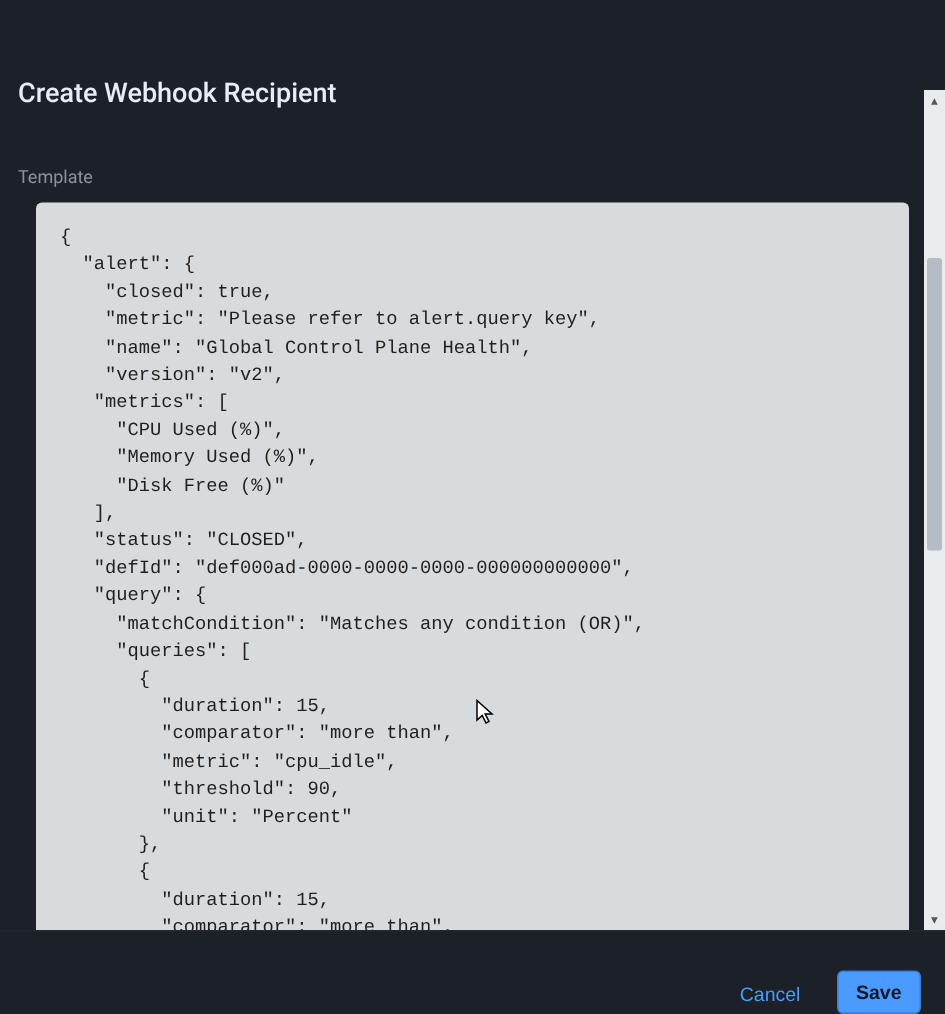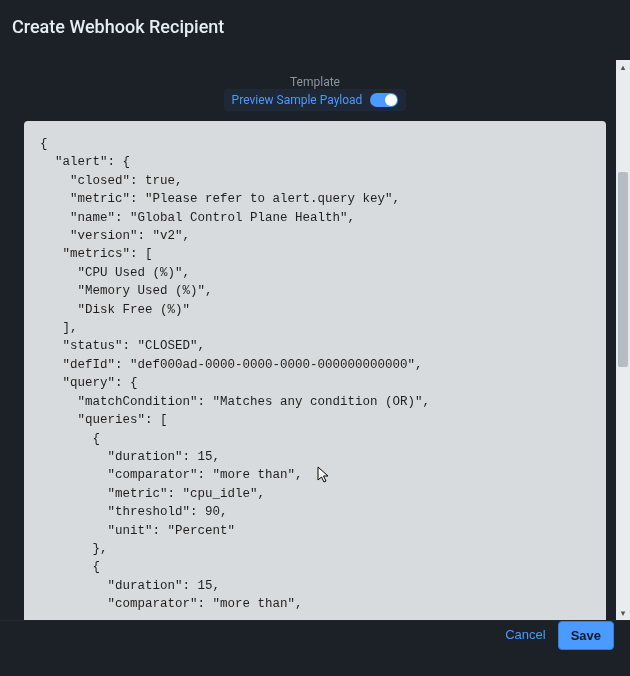--- a/index.html
+++ b/index.html
@@ -15,28 +15,28 @@
     height: 100%;
     display: flex;
     flex-direction: column;
     position: relative;
   }
   .modal-title {
     font-size: 18px;
     font-weight: 500;
     color: #e6edf3;
     padding: 16px 12px 12px 12px;
+    margin-top: 36px;
   }
   .section-row {
     display: flex;
     align-items: center;
     justify-content: space-between;
     padding: 0 12px 10px 12px;
     margin-top: 26px;
-    flex-direction: column;
   }
   .section-label {
     font-size: 12px;
     color: #8b949e;
   }
   .preview-control {
     display: flex;
     align-items: center;
     gap: 8px;
     background: rgba(56,139,253,0.07);
@@ -82,23 +82,23 @@
     white-space: pre;
   }
   .footer {
     position: absolute;
     bottom: 0;
     left: 0;
     right: 0;
     height: 56px;
     background: #1c2128;
     display: flex;
-    align-items: flex-start;
+    align-items: flex-end;
     justify-content: flex-end;
-    gap: 0;
+    gap: 12px;
     padding: 0 16px;
     border-top: 1px solid rgba(255,255,255,0.03);
   }
   .btn {
     font-size: 13px;
     padding: 6px 12px;
     border-radius: 4px;
     cursor: pointer;
     border: none;
     background: transparent;
@@ -153,24 +153,20 @@
 </style>
 </head>
 <body>
 
 <div class="modal">
 
   <div class="modal-title">Create Webhook Recipient</div>
 
   <div class="section-row">
     <span class="section-label">Template</span>
-    <div class="preview-control">
-      <span class="preview-label">Preview Sample Payload</span>
-      <div class="toggle"></div>
-    </div>
   </div>
 
   <div class="code-wrap">
     <div class="code-block">{
   "alert": {
     "closed": true,
     "metric": "Please refer to alert.query key",
     "name": "Global Control Plane Health",
     "version": "v2",
    "metrics": [

